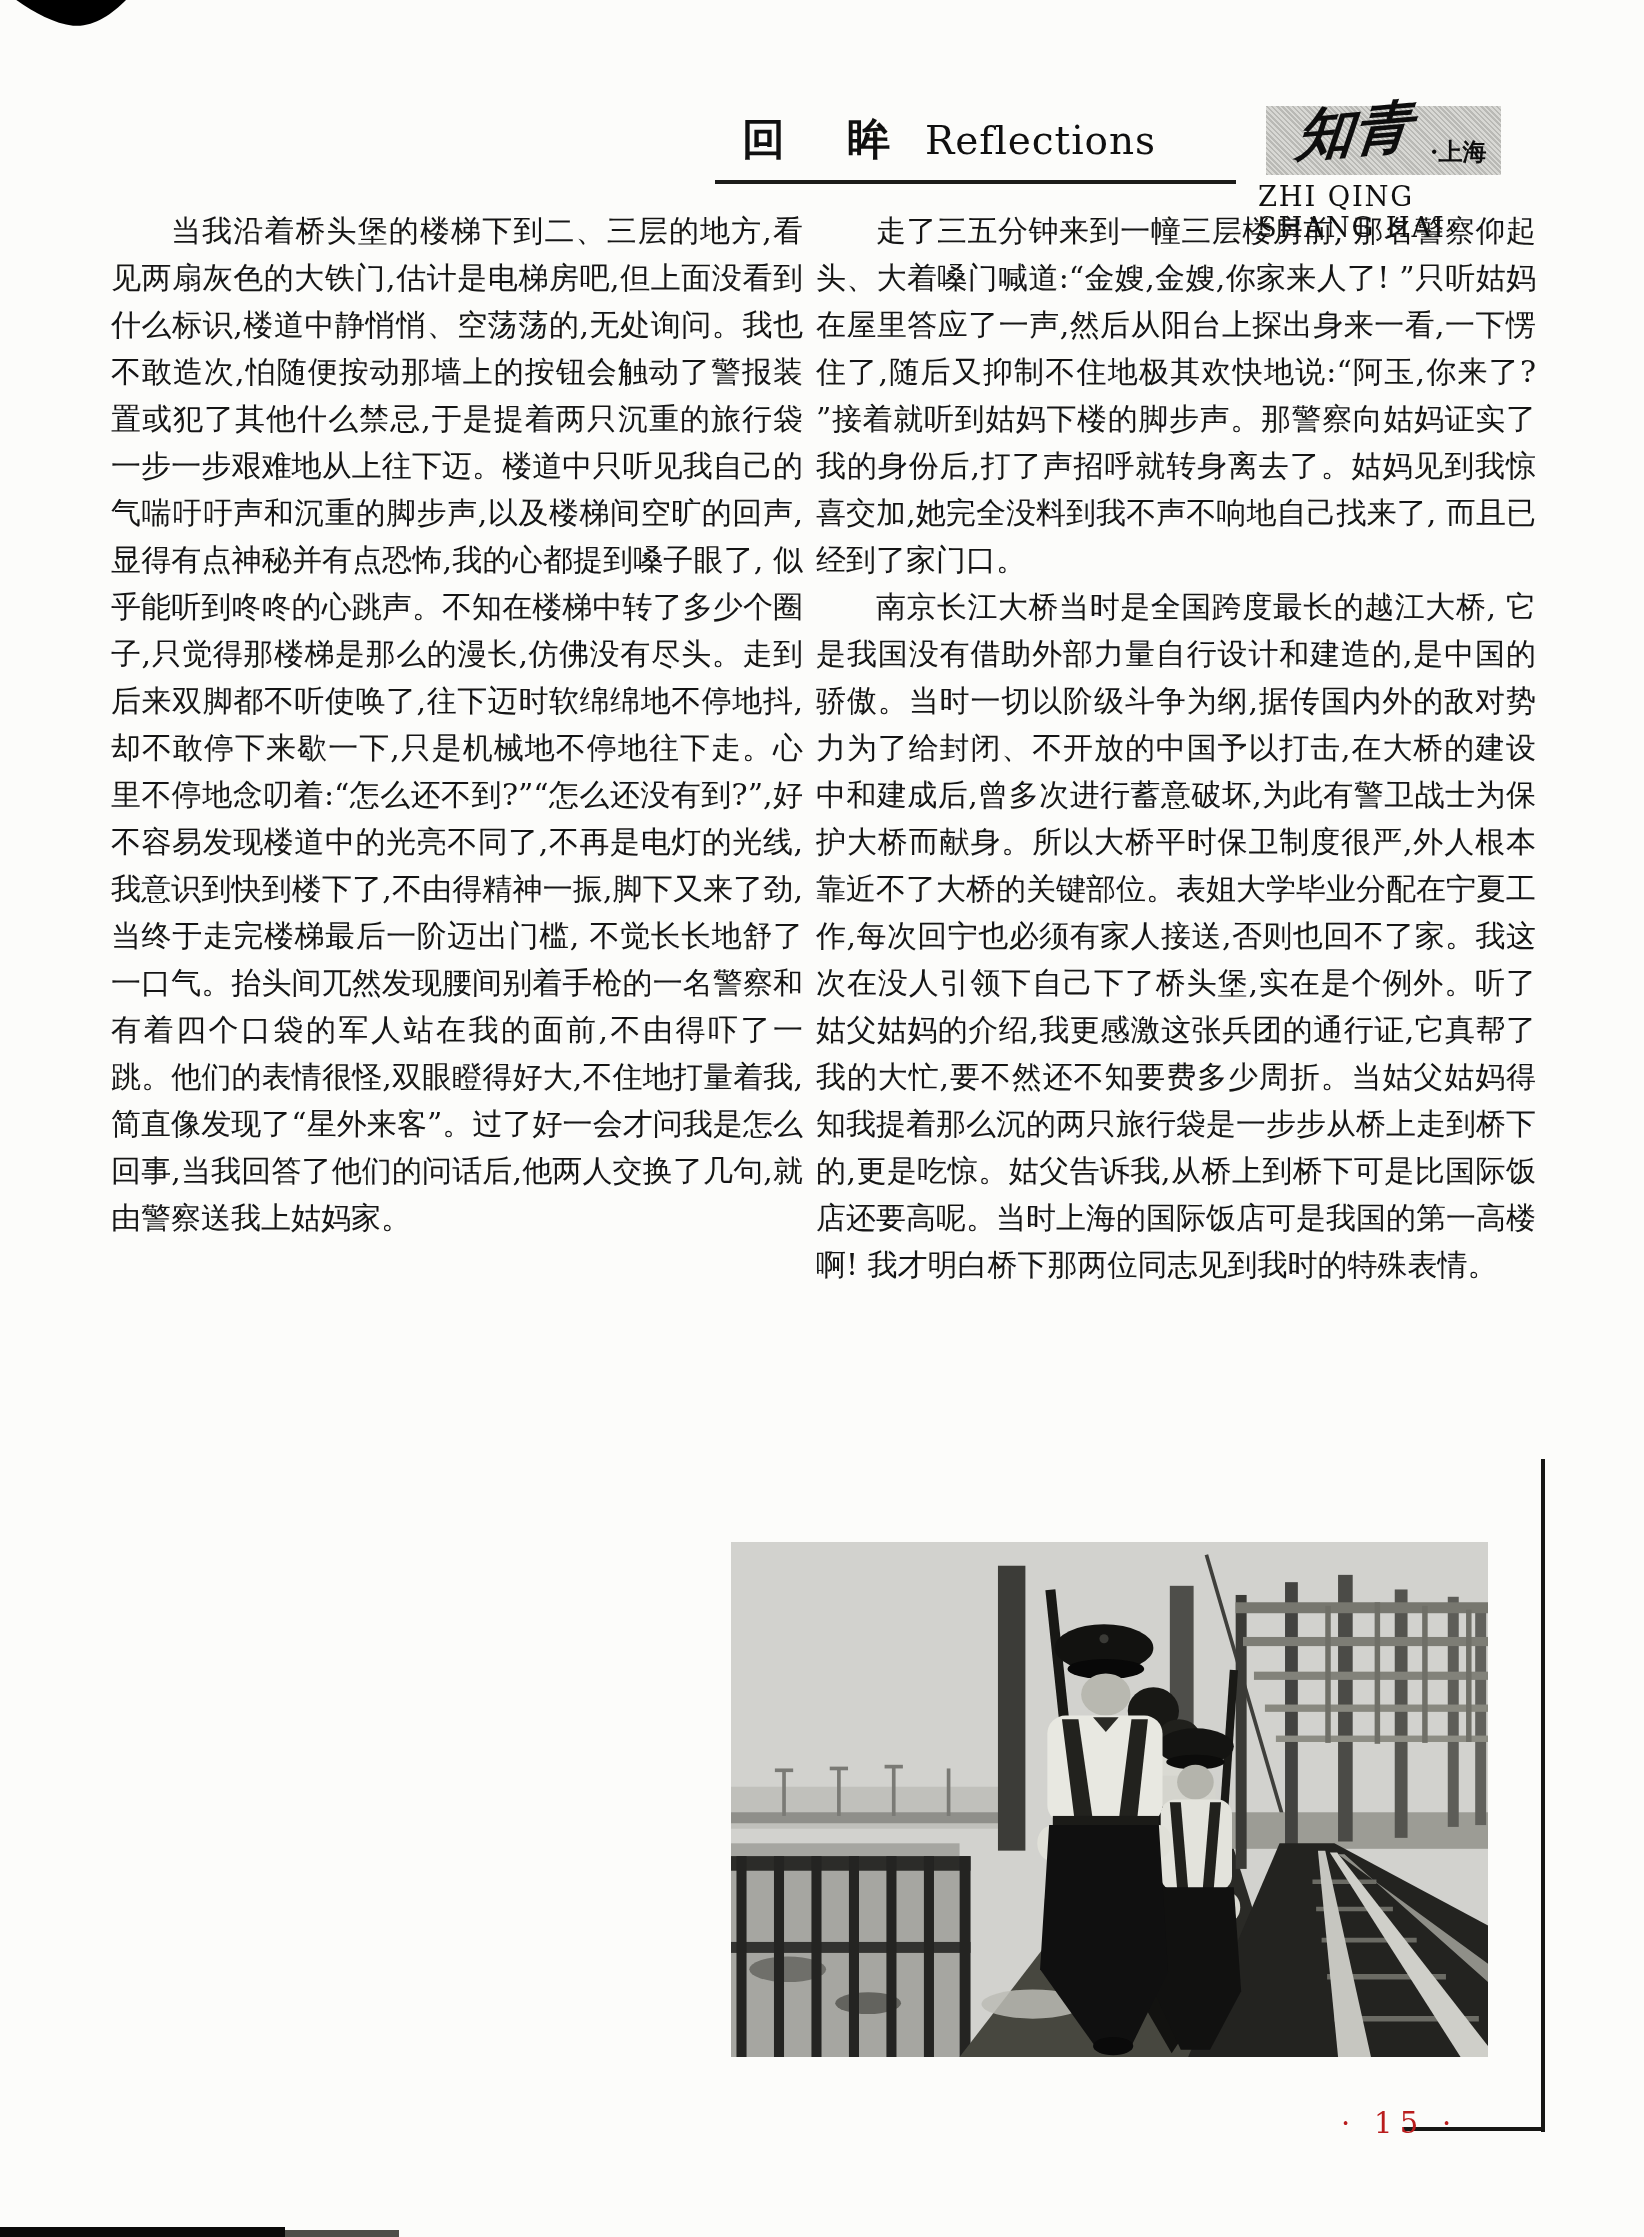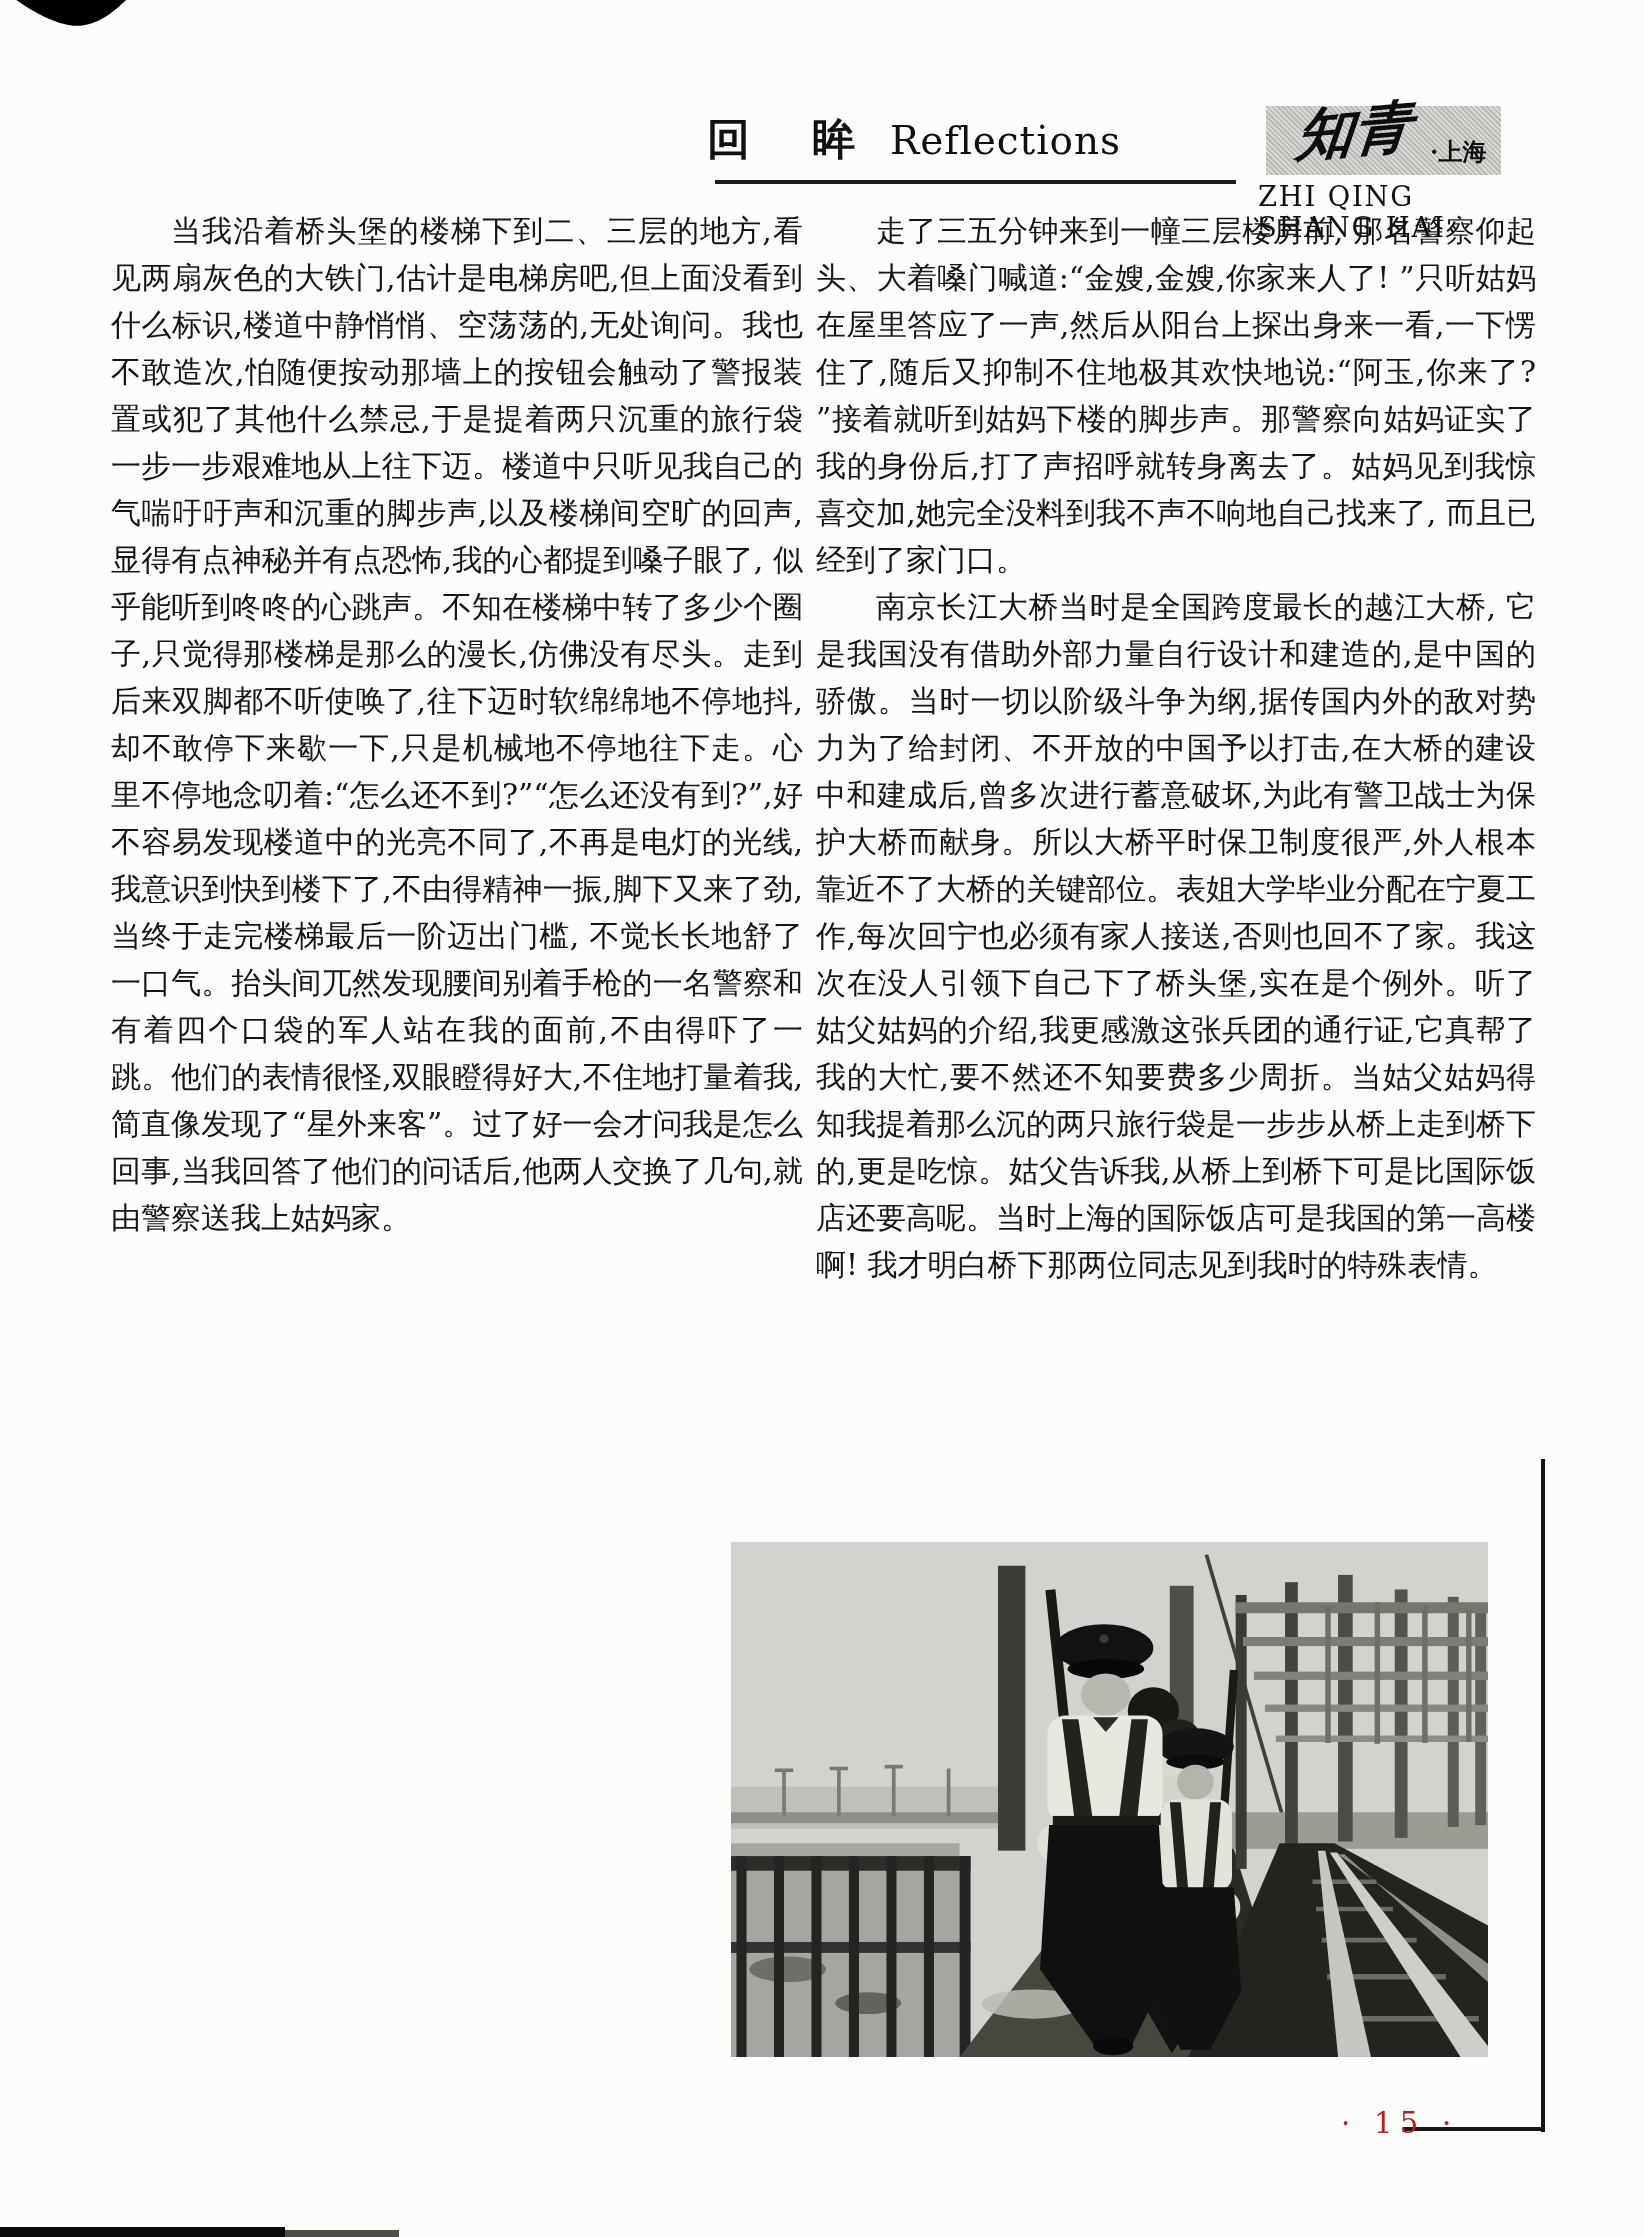--- a/index.html
+++ b/index.html
@@ -3,21 +3,21 @@
 <meta charset="utf-8">
 <style>
   html,body { margin:0; padding:0; background:#e8e8e6; }
   .page {
     position:relative; width:1645px; height:2238px;
     background:#fcfcfa; overflow:hidden;
     font-family:"DejaVu Serif", serif; color:#141414;
   }
 
   
-  .section-head { position:absolute; left:707px; top:111px; white-space:nowrap;text-align:center; }
+  .section-head { position:absolute; left:742px; top:111px; white-space:nowrap;text-align:center; }
   .section-title-cn { font-size:43px; font-weight:bold; letter-spacing:0.55em; color:#101010; }
   .section-title-en { font-size:39px; margin-left:11px; letter-spacing:0.9px; color:#101010; }
   .head-rule { position:absolute; left:715px; top:180px; width:521px; height:3.7px; background:#1c1c1a; }
 
   .logo-box {
     position:absolute; left:1266px; top:106px; width:235px; height:69px;
     background:repeating-linear-gradient(45deg,#b9b9b5 0 1.8px,#d8d8d4 1.8px 3.7px);
   }
   .logo-cn {
     position:absolute; left:31px; top:-12.8px; font-size:57px; font-weight:bold;

